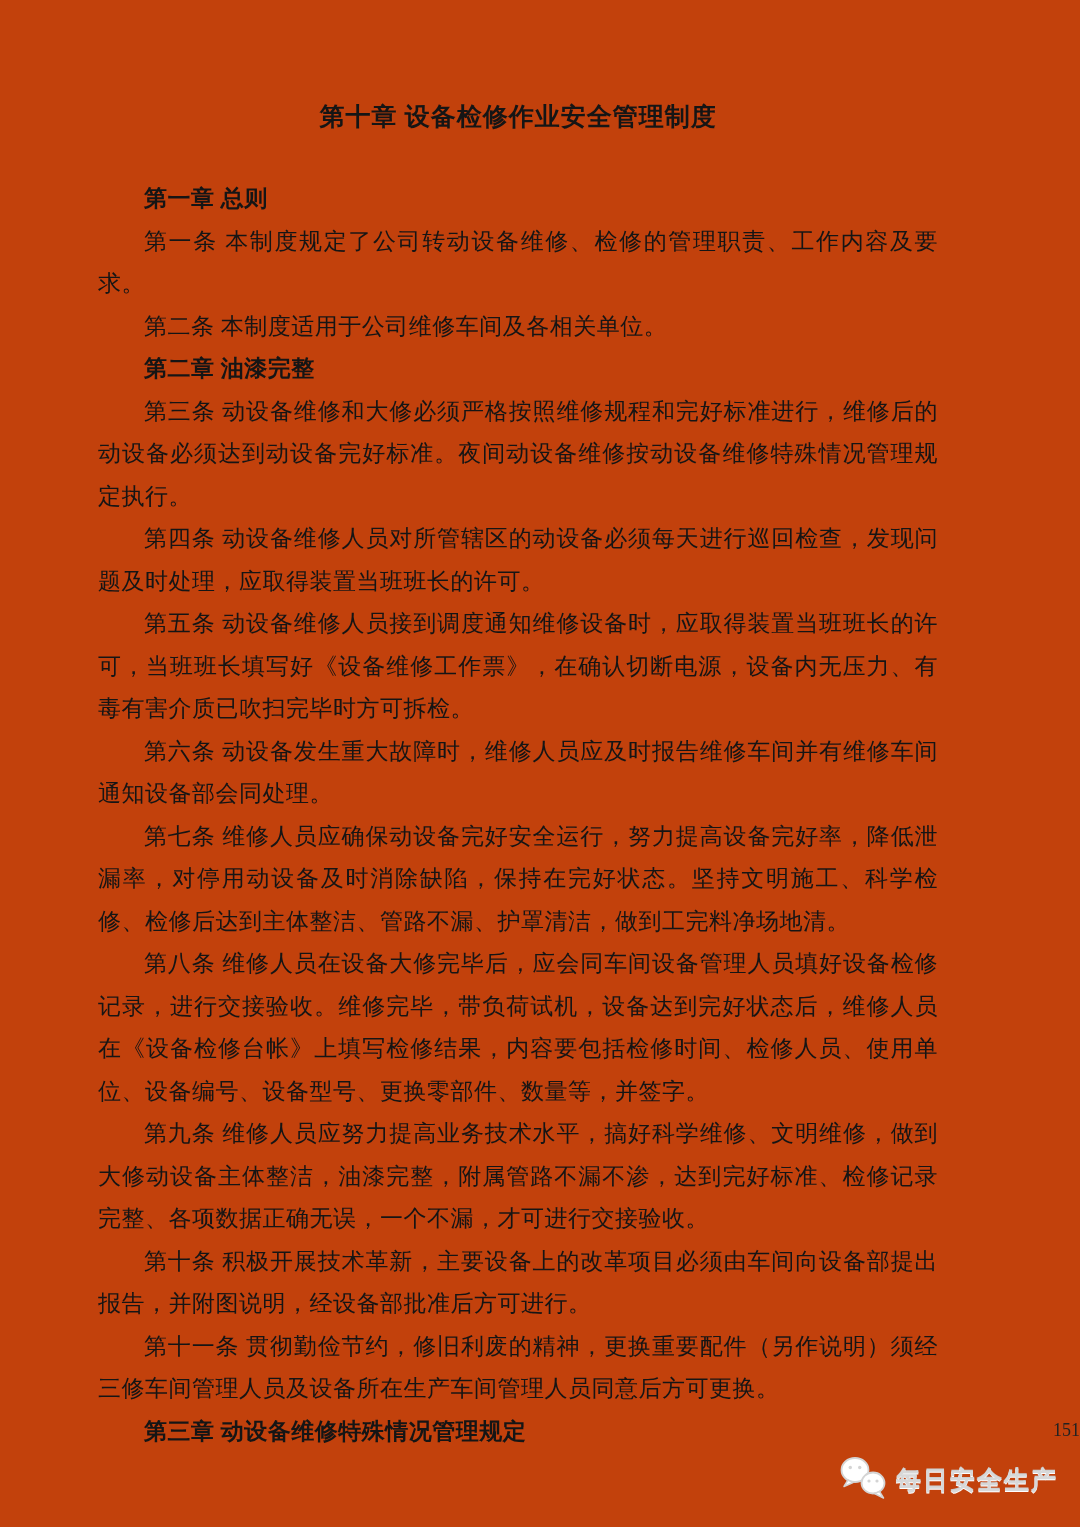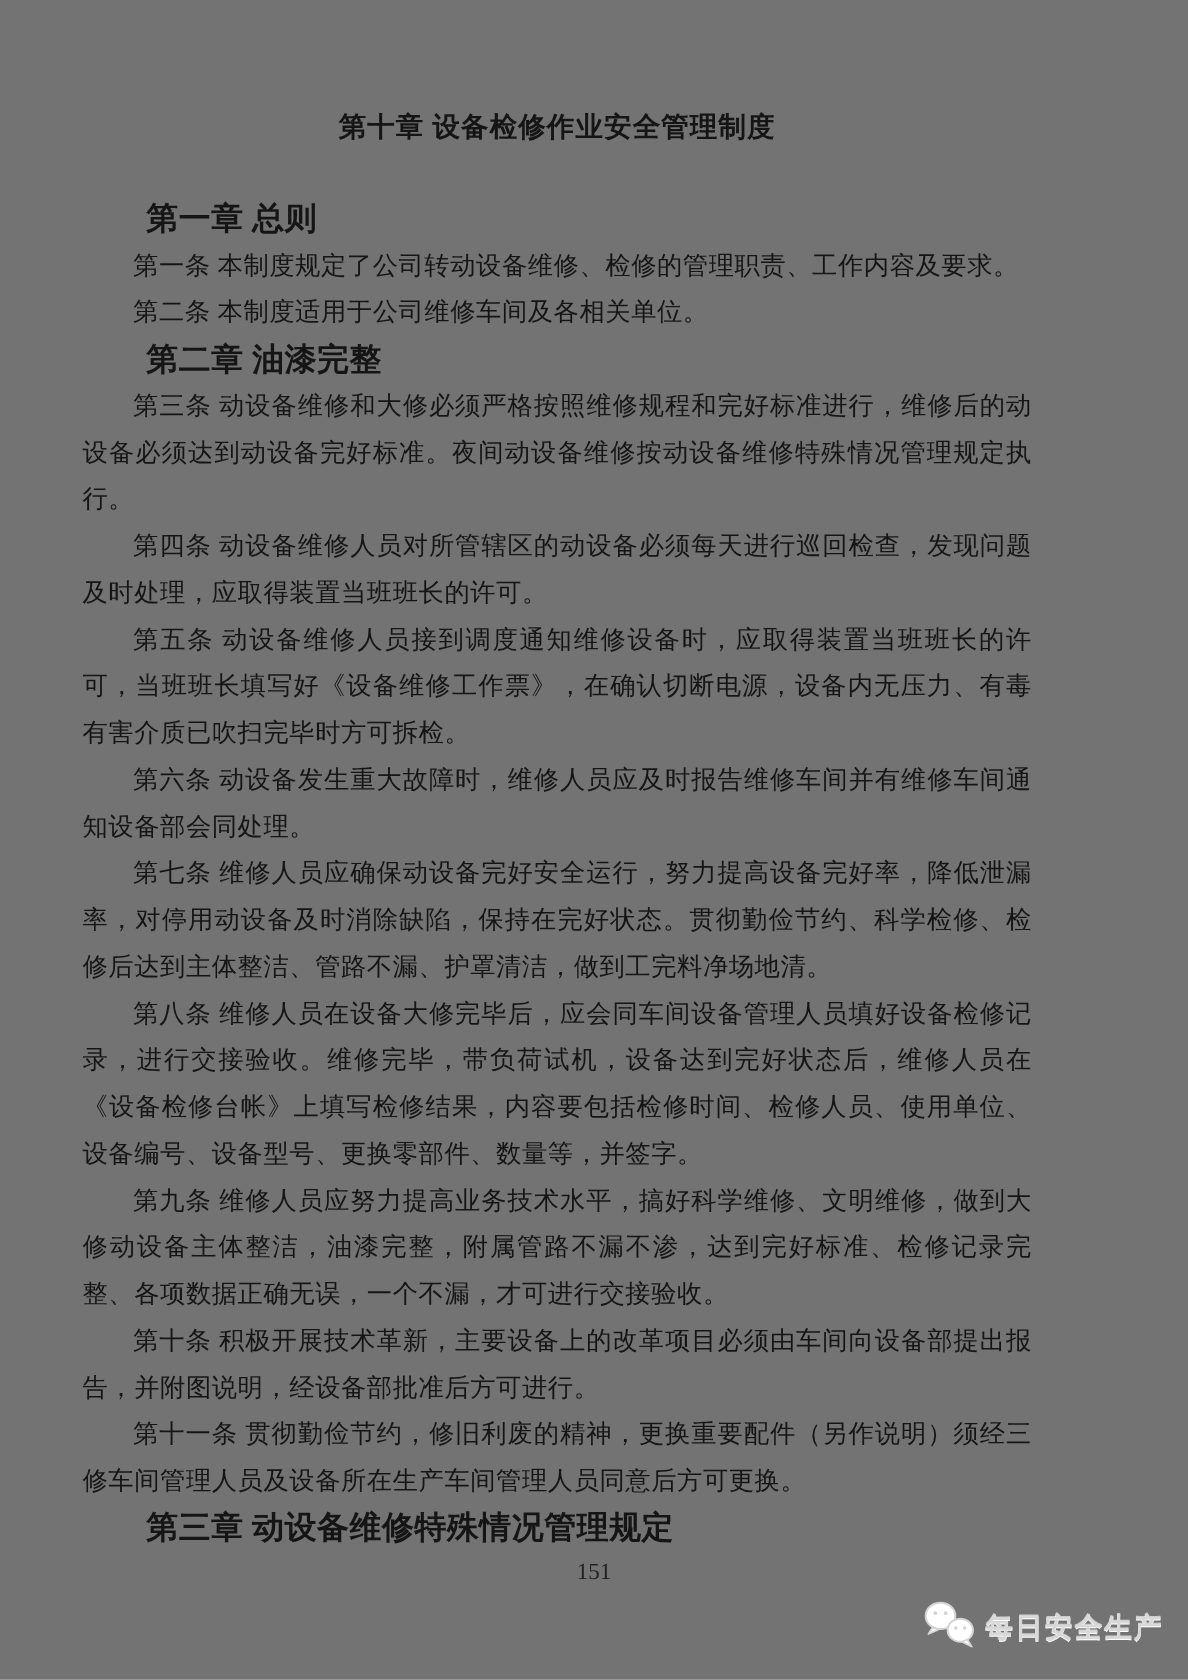--- a/index.html
+++ b/index.html
@@ -11,23 +11,23 @@
     width: 1080px;
     height: 1527px;
     position: relative;
     overflow: hidden;
     font-family: "Liberation Serif", "DejaVu Serif", serif;
   }
   .page {
     position: absolute;
     inset: 0;
     box-sizing: border-box;
-    padding: 96px 142px 0 75px;
+    padding: 96px 142px 0 98px;
     color: #151515;
-    background: #737373;
+    background: #c2410c;
   }
   .doc-title {
     font-size: 25px;
     font-weight: bold;
     text-align: center;
     margin: 0 0 40px 0;
     line-height: 42px;
     letter-spacing: 1px;
   }
   .doc-body {
@@ -35,33 +35,33 @@
     line-height: 42.5px;
   }
   .doc-body p.paragraph {
     margin: 0;
     text-indent: 2em;
     text-align: justify;
     letter-spacing: 0.5px;
   }
   .doc-body h2.heading {
     margin: 0;
-    font-size: 29px;
+    font-size: 23px;
     font-weight: bold;
     text-indent: 2em;
     line-height: 42.5px;
     letter-spacing: 0.5px;
   }
   .page-number {
     position: absolute;
     bottom: 86px;
     left: 0;
     width: 100%;
-    text-align: center;
-    font-size: 21px;
+    text-align: right;
+    font-size: 18px;
     color: #222222;
   }
   .watermark {
     position: absolute;
     right: 22px;
     bottom: 22px;
     display: flex;
     align-items: center;
     gap: 6px;
     user-select: none;
@@ -87,21 +87,21 @@
 
   <main class="doc-body">
       <h2 class="heading">第一章 总则</h2>
       <p class="paragraph">第一条 本制度规定了公司转动设备维修、检修的管理职责、工作内容及要求。</p>
       <p class="paragraph">第二条 本制度适用于公司维修车间及各相关单位。</p>
       <h2 class="heading">第二章 油漆完整</h2>
       <p class="paragraph">第三条 动设备维修和大修必须严格按照维修规程和完好标准进行，维修后的动设备必须达到动设备完好标准。夜间动设备维修按动设备维修特殊情况管理规定执行。</p>
       <p class="paragraph">第四条 动设备维修人员对所管辖区的动设备必须每天进行巡回检查，发现问题及时处理，应取得装置当班班长的许可。</p>
       <p class="paragraph">第五条 动设备维修人员接到调度通知维修设备时，应取得装置当班班长的许可，当班班长填写好《设备维修工作票》，在确认切断电源，设备内无压力、有毒有害介质已吹扫完毕时方可拆检。</p>
       <p class="paragraph">第六条 动设备发生重大故障时，维修人员应及时报告维修车间并有维修车间通知设备部会同处理。</p>
-      <p class="paragraph">第七条 维修人员应确保动设备完好安全运行，努力提高设备完好率，降低泄漏率，对停用动设备及时消除缺陷，保持在完好状态。贯彻勤俭节约、科学检修、检修后达到主体整洁、管路不漏、护罩清洁，做到工完料净场地清。</p>
+      <p class="paragraph">第七条 维修人员应确保动设备完好安全运行，努力提高设备完好率，降低泄漏率，对停用动设备及时消除缺陷，保持在完好状态。坚持文明施工、科学检修、检修后达到主体整洁、管路不漏、护罩清洁，做到工完料净场地清。</p>
       <p class="paragraph">第八条 维修人员在设备大修完毕后，应会同车间设备管理人员填好设备检修记录，进行交接验收。维修完毕，带负荷试机，设备达到完好状态后，维修人员在《设备检修台帐》上填写检修结果，内容要包括检修时间、检修人员、使用单位、设备编号、设备型号、更换零部件、数量等，并签字。</p>
       <p class="paragraph">第九条 维修人员应努力提高业务技术水平，搞好科学维修、文明维修，做到大修动设备主体整洁，油漆完整，附属管路不漏不渗，达到完好标准、检修记录完整、各项数据正确无误，一个不漏，才可进行交接验收。</p>
       <p class="paragraph">第十条 积极开展技术革新，主要设备上的改革项目必须由车间向设备部提出报告，并附图说明，经设备部批准后方可进行。</p>
       <p class="paragraph">第十一条 贯彻勤俭节约，修旧利废的精神，更换重要配件（另作说明）须经三修车间管理人员及设备所在生产车间管理人员同意后方可更换。</p>
       <h2 class="heading">第三章 动设备维修特殊情况管理规定</h2>
     </main>
 
   <div class="page-number">151</div>
 
   <div class="watermark">

